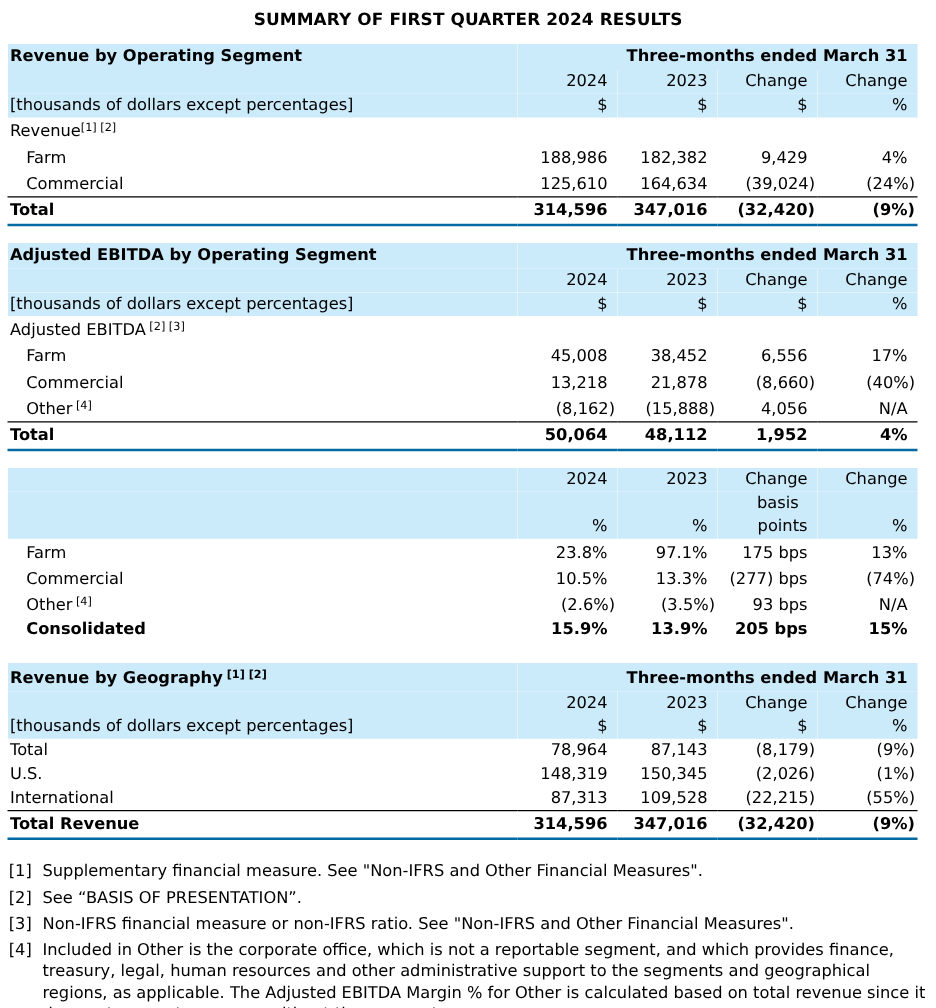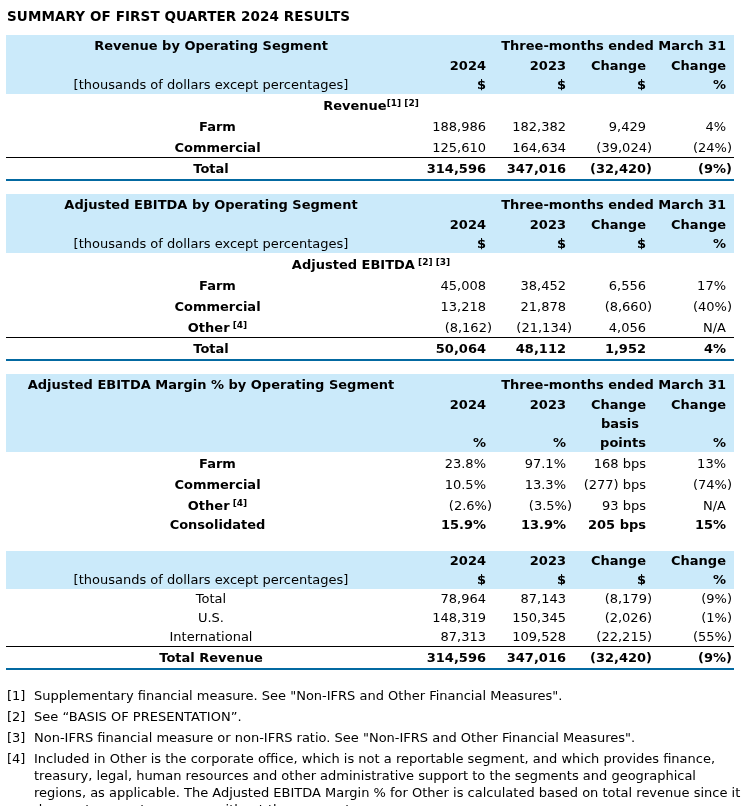--- a/index.html
+++ b/index.html
@@ -4,46 +4,47 @@
 <style>
   html,body{margin:0;padding:0;background:#ffffff;}
   body{
     width:749px;
     font-family:"DejaVu Sans","Liberation Sans",sans-serif;
     font-size:13px;
     color:#000;
     padding:8px 7px 10px 6px;
     box-sizing:border-box;
   }
-  .b{font-weight:bold;}
+  .b{font-weight:normal;}
   .page-title{
     font-weight:bold;
     font-size:13.5px;
     margin:0 0 11px 1px;
     letter-spacing:.1px;
+    text-align:center;
   }
   table.fin{
     border-collapse:collapse;
     table-layout:fixed;
     width:728px;
     margin-bottom:13px;
   }
   table.fin.last-gap{margin-bottom:17px;}
   col.c-label{width:408px;}
   col.c-num{width:80px;}
   td{padding:0;vertical-align:bottom;line-height:19px;height:19px;overflow:hidden;}
   tr.band td{background:#CBEAFA;}
   tr.band-top td{height:21px;line-height:21px;}
-  td.lbl{text-align:center;padding-left:2px;margin-top:20px;}
+  td.lbl{text-align:left;padding-left:2px;margin-top:20px;}
   td.num{text-align:right;padding-right:8px;white-space:nowrap;}
   td.num.paren{padding-right:2px;}
   td.basis-cell{padding-right:15px;}
   td.title-cell{font-weight:bold;}
   td.period-cell{font-weight:bold;}
-  td.ind{padding-left:15px;font-weight:bold;}
+  td.ind{padding-left:15px;}
   tr.total td{
     font-weight:bold;
     border-top:1px solid #000;
     border-bottom:2px solid #0369a1;
     height:21px;line-height:21px;
   }
   tr.total.noline td{border-top:none;border-bottom:none;height:19px;line-height:19px;}
   .sup{font-size:9px;vertical-align:4px;letter-spacing:0;}
   .footnotes{margin-top:17px;margin-left:1px;}
   .footnote{display:flex;line-height:17px;margin-bottom:4px;}
@@ -149,21 +150,21 @@
     <tr>
       <td class="lbl ind"><span>Commercial</span><span class="sup"></span></td>
       <td class="num">13,218</td>
       <td class="num">21,878</td>
       <td class="num paren">(8,660)</td>
       <td class="num paren">(40%)</td>
     </tr>
     <tr>
       <td class="lbl ind"><span>Other</span><span class="sup"> [4]</span></td>
       <td class="num paren">(8,162)</td>
-      <td class="num paren">(21,134)</td>
+      <td class="num paren">(15,888)</td>
       <td class="num">4,056</td>
       <td class="num">N/A</td>
     </tr>
     <tr class="total">
       <td class="lbl">Total</td>
       <td class="num">50,064</td>
       <td class="num">48,112</td>
       <td class="num">1,952</td>
       <td class="num">4%</td>
     </tr>
@@ -172,24 +173,20 @@
 
 <table class="fin last-gap">
   <colgroup>
       <col class="c-label">
       <col class="c-num">
       <col class="c-num">
       <col class="c-num">
       <col class="c-num">
     </colgroup>
   <tbody>
-    <tr class="band band-top">
-      <td class="lbl title-cell"><span>Adjusted EBITDA Margin % by Operating Segment</span></td>
-      <td class="num period-cell" colspan="4">Three-months ended March 31</td>
-    </tr>
     <tr class="band">
       <td class="lbl"></td>
       <td class="num b">2024</td>
       <td class="num b">2023</td>
       <td class="num b">Change</td>
       <td class="num b">Change</td>
     </tr>
     <tr class="band">
       <td class="lbl"></td>
       <td class="num"></td>
@@ -201,21 +198,21 @@
       <td class="lbl"></td>
       <td class="num b">%</td>
       <td class="num b">%</td>
       <td class="num b">points</td>
       <td class="num b">%</td>
     </tr>
     <tr>
       <td class="lbl ind"><span>Farm</span><span class="sup"></span></td>
       <td class="num">23.8%</td>
       <td class="num">97.1%</td>
-      <td class="num">168 bps</td>
+      <td class="num">175 bps</td>
       <td class="num">13%</td>
     </tr>
     <tr>
       <td class="lbl ind"><span>Commercial</span><span class="sup"></span></td>
       <td class="num">10.5%</td>
       <td class="num">13.3%</td>
       <td class="num">(277) bps</td>
       <td class="num paren">(74%)</td>
     </tr>
     <tr>
@@ -237,20 +234,24 @@
 
 <table class="fin">
   <colgroup>
       <col class="c-label">
       <col class="c-num">
       <col class="c-num">
       <col class="c-num">
       <col class="c-num">
     </colgroup>
   <tbody>
+    <tr class="band band-top">
+      <td class="lbl title-cell"><span>Revenue by Geography</span><span class="sup"> [1] [2]</span></td>
+      <td class="num period-cell" colspan="4">Three-months ended March 31</td>
+    </tr>
     <tr class="band">
       <td class="lbl"></td>
       <td class="num b">2024</td>
       <td class="num b">2023</td>
       <td class="num b">Change</td>
       <td class="num b">Change</td>
     </tr>
     <tr class="band">
       <td class="lbl">[thousands of dollars except percentages]</td>
       <td class="num b">$</td>

